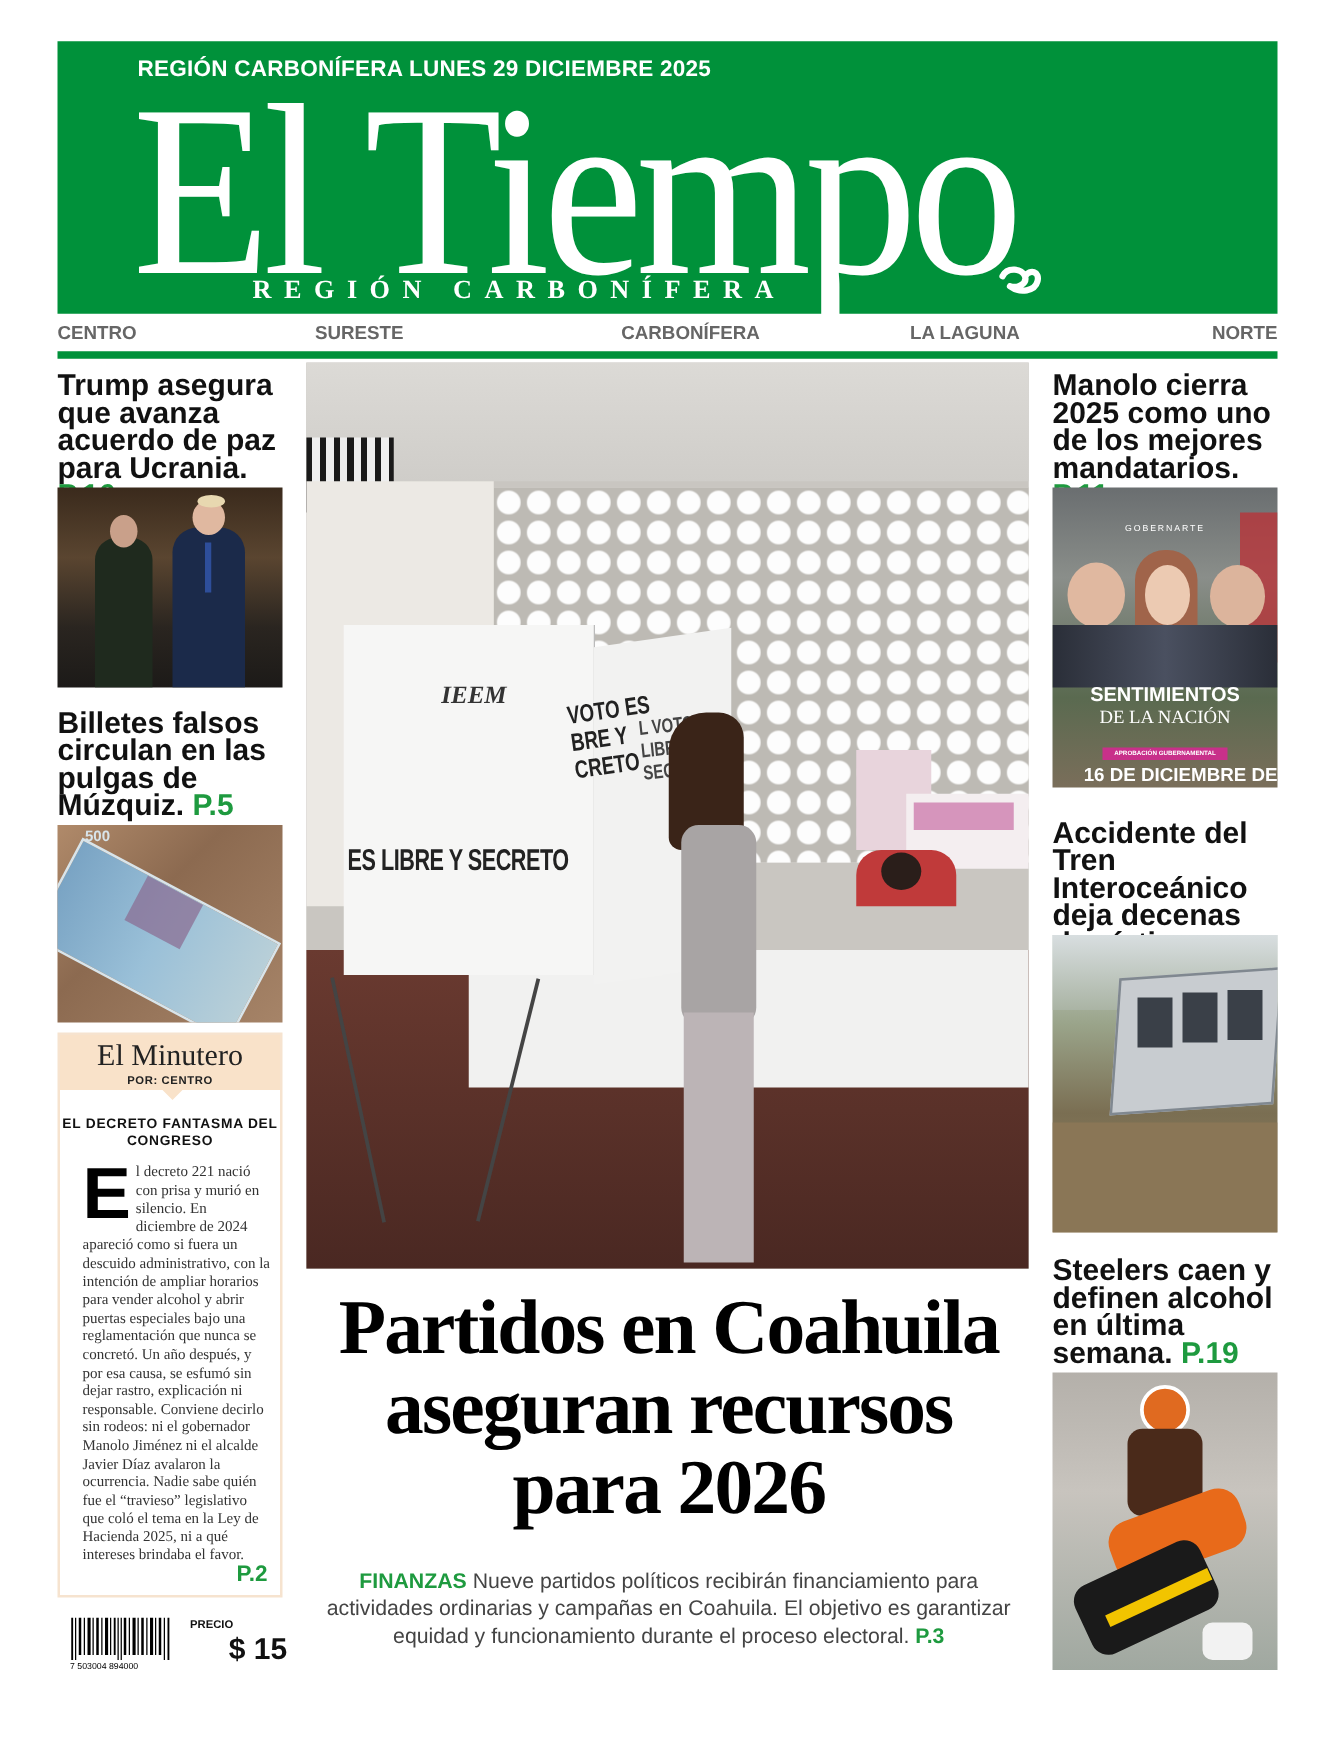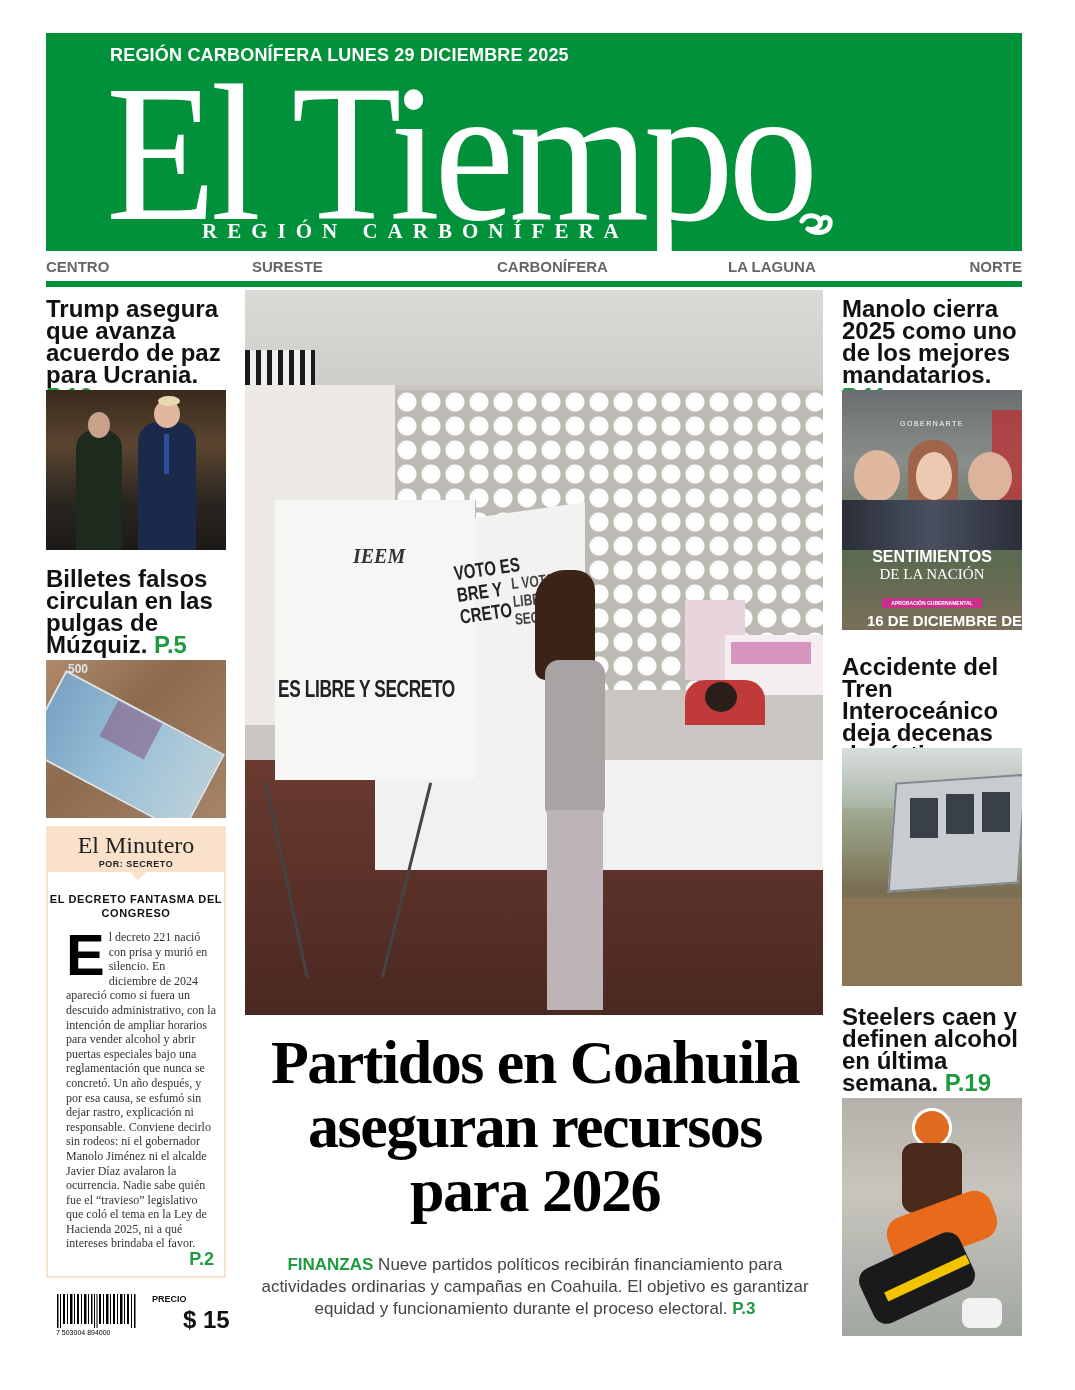--- a/index.html
+++ b/index.html
@@ -90,21 +90,21 @@
 </div>
 <div class="photo" style="left:46px;top:660px;width:180px;height:158px;background:linear-gradient(135deg,#b08a6a 0%,#8c6a50 40%,#a68468 100%);">
   <div style="position:absolute;left:20px;top:10px;width:180px;height:90px;background:linear-gradient(90deg,#7aa4c4,#9ac0d8,#b8cfd8);transform:rotate(28deg);transform-origin:left top;border:2px solid #d8e4ea"></div>
   <div style="position:absolute;left:60px;top:50px;width:50px;height:40px;background:#8a6a90;transform:rotate(28deg);opacity:0.7"></div>
   <div style="position:absolute;left:22px;top:2px;font-weight:700;font-size:12px;color:#d8e4ea">500</div>
 </div>
 
 <div class="minutero">
   <div class="min-head">
     <div class="min-title">El Minutero</div>
-    <div class="min-by">POR: SECRETO</div>
+    <div class="min-by">POR: CENTRO</div>
   </div>
   <div class="min-hl">EL DECRETO FANTASMA DEL CONGRESO</div>
   <div class="min-body">
     <span class="dropcap">E</span>
     <span>l decreto 221 nació con prisa y murió en silencio. En diciembre de 2024 apareció como si fuera un descuido administrativo, con la intención de ampliar horarios para vender alcohol y abrir puertas especiales bajo una reglamentación que nunca se concretó. Un año después, y por esa causa, se esfumó sin dejar rastro, explicación ni responsable. Conviene decirlo sin rodeos: ni el gobernador Manolo Jiménez ni el alcalde Javier Díaz avalaron la ocurrencia. Nadie sabe quién fue el “travieso” legislativo que coló el tema en la Ley de Hacienda 2025, ni a qué intereses brindaba el favor.</span>
   </div>
   <div class="min-pg">P.2</div>
 </div>
 
 <svg class="barcode" viewBox="0 0 82 42">

